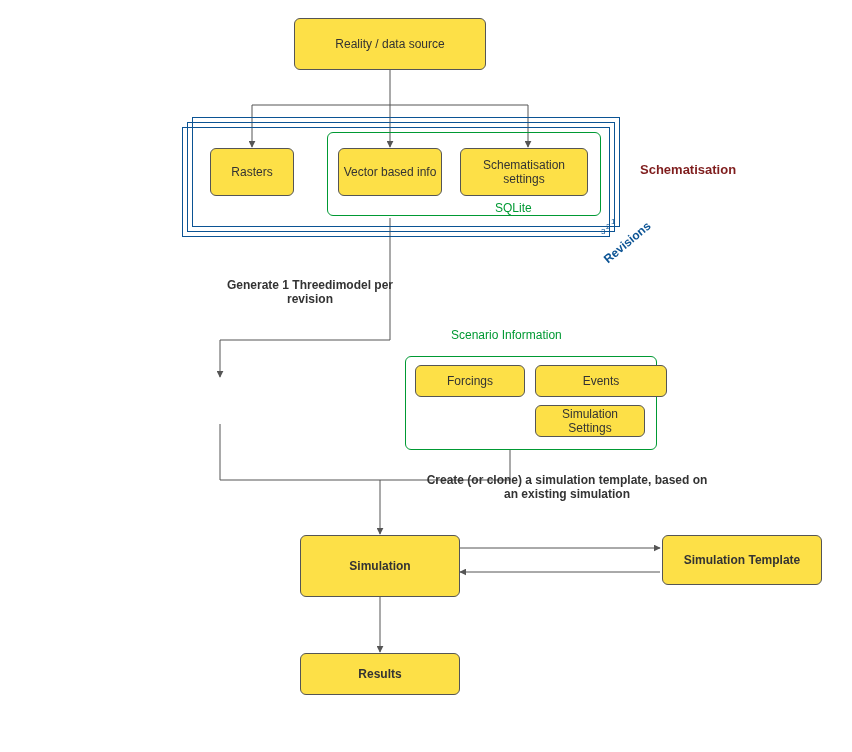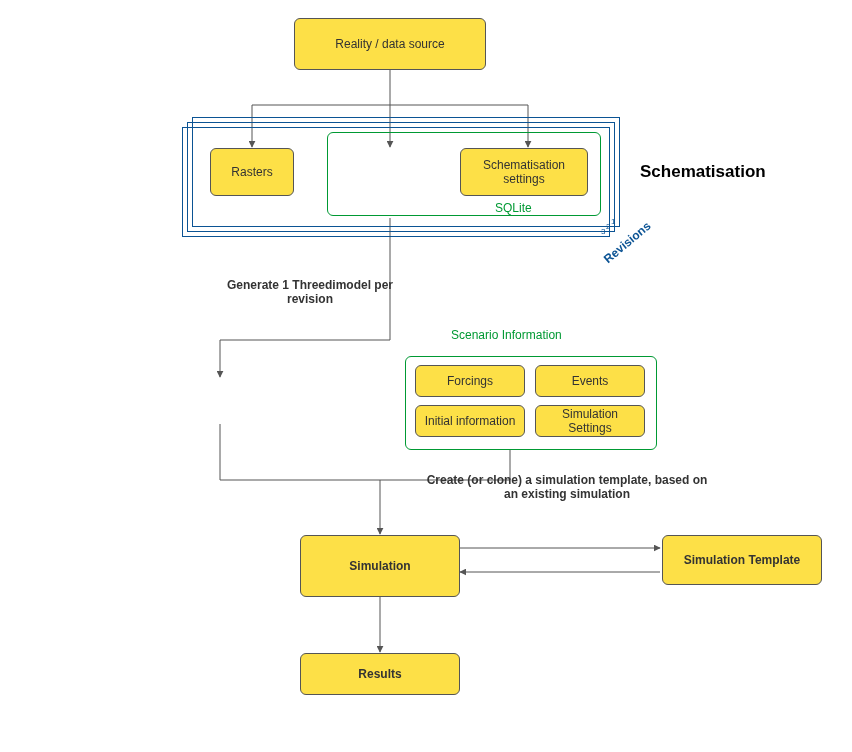--- a/index.html
+++ b/index.html
@@ -48,22 +48,22 @@
     background: transparent;
   }
   .small-num {
     position: absolute;
     font-size: 8px;
     color: #0b5394;
   }
   .schematisation-label {
     position: absolute;
     font-weight: bold;
-    color: #000000;
-    font-size: 17px;
+    color: #7f1d1d;
+    font-size: 13px;
   }
   .revisions-label {
     position: absolute;
     font-weight: bold;
     color: #0b5394;
     font-size: 12px;
     transform: rotate(-40deg);
     transform-origin: left bottom;
   }
   .sqlite-label {
@@ -143,42 +143,42 @@
 
 <div class="revisions-label" style="left:610px; top:252px;">Revisions</div>
 
 <div class="green-frame" style="left:327px; top:132px; width:272px; height:82px;"></div>
 <div class="sqlite-label" style="left:495px; top:201px;">SQLite</div>
 
 <div class="node" style="left:210px; top:148px; width:84px; height:48px;">
   <span>Rasters</span>
 </div>
 
+<div class="node" style="left:338px; top:148px; width:104px; height:48px;">
+  <span>Vector based info</span>
+</div>
 
 <div class="node" style="left:460px; top:148px; width:128px; height:48px;">
   <span>Schematisation settings</span>
 </div>
 
 <div class="label" style="left:225px; top:278px; width:170px;">Generate 1 Threedimodel per revision</div>
 
 
 <div class="scenario-label" style="left:451px; top:328px;text-align:center;">Scenario Information</div>
 <div class="green-frame" style="left:405px; top:356px; width:250px; height:92px;"></div>
 
 <div class="node" style="left:415px; top:365px; width:110px; height:32px;">
   <span>Forcings</span>
 </div>
 
-<div class="node" style="left:535px; top:365px; width:110px; height:32px;">
+<div class="node" style="left:535px; top:365px; width:132px; height:32px;">
   <span>Events</span>
 </div>
 
-<div class="node" style="left:415px; top:405px; width:110px; height:32px;">
-  <span>Initial information</span>
-</div>
 
 <div class="node" style="left:535px; top:405px; width:110px; height:32px;">
   <span>Simulation Settings</span>
 </div>
 
 <div class="label" style="left:426px; top:473px; width:282px;">Create (or clone) a simulation template, based on an existing simulation</div>
 
 <div class="node bold" style="left:300px; top:535px; width:160px; height:62px;">
   <span>Simulation</span>
 </div>

